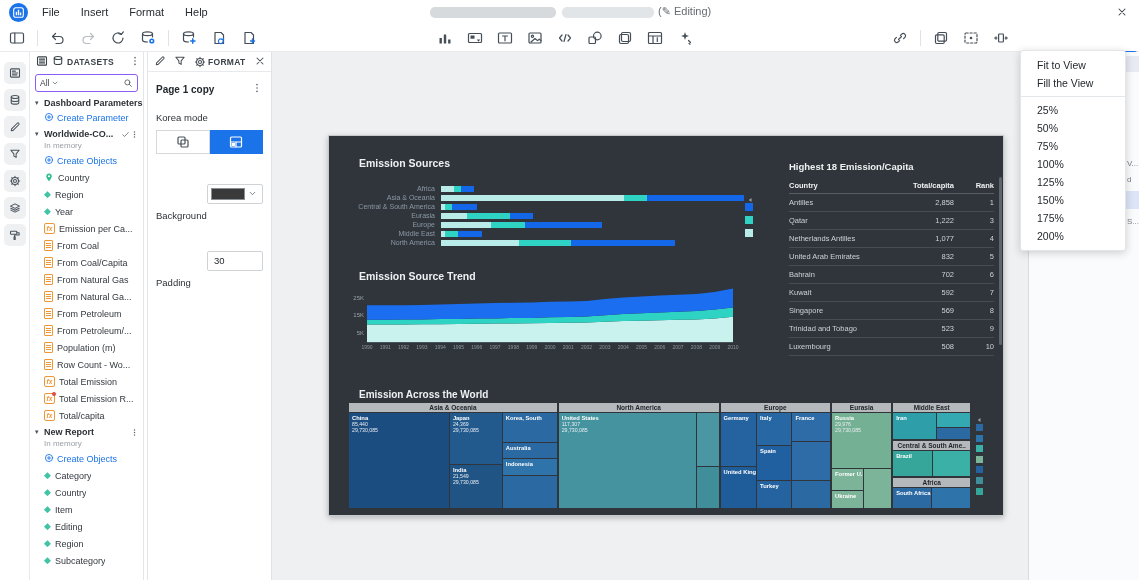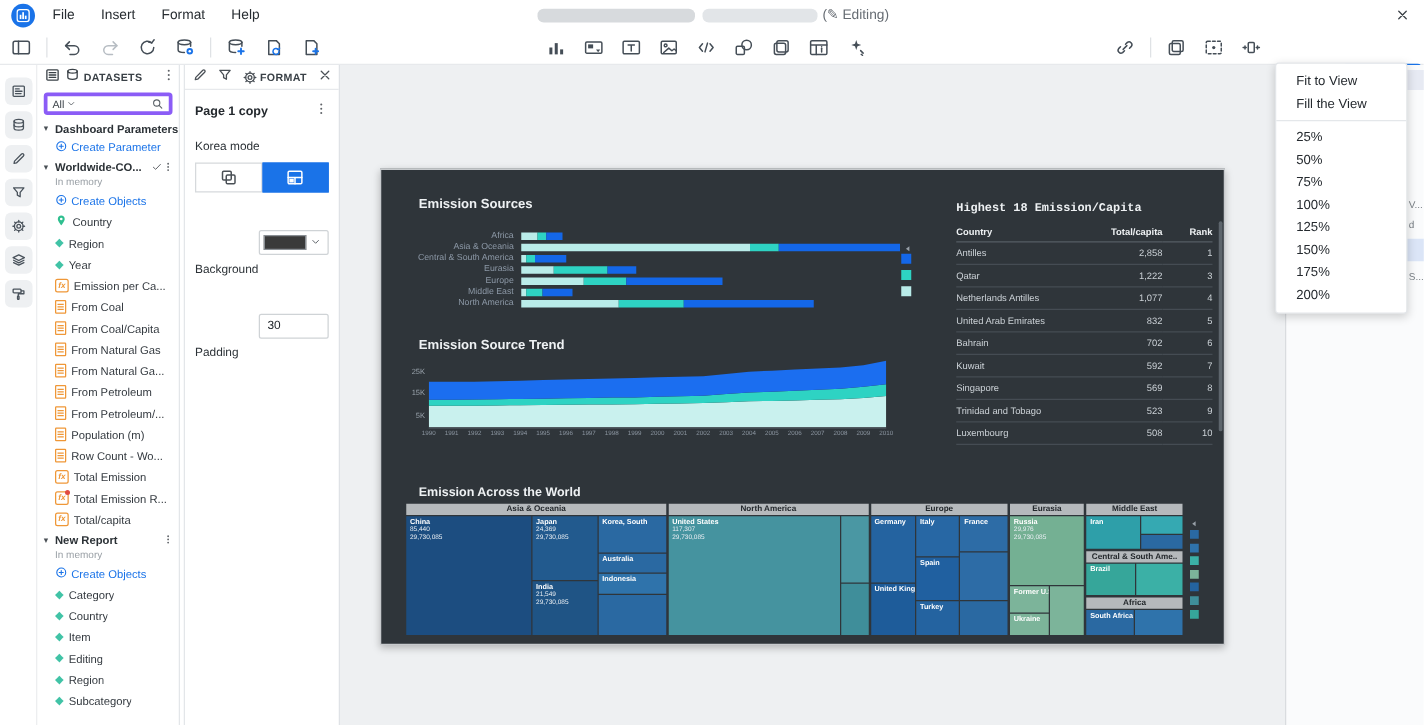--- a/index.html
+++ b/index.html
@@ -35,21 +35,21 @@
   
   #workspace { position:absolute; left:0; top:52px; width:1139px; height:528px; }
   #left-rail { position:absolute; left:0; top:0; width:30px; height:528px; background:#fff; border-right:1px solid #e7e9ec; }
   .rail-btn { position:absolute; left:4px; width:22px; height:22px; background:#eef0f2; border-radius:5px;
     display:flex; align-items:center; justify-content:center; color:#4a535c; }
 
   
   #datasets-panel { position:absolute; left:30px; top:0; width:114px; height:528px; background:#fff; border-right:1px solid #e3e6e9; }
   #ds-header { display:flex; align-items:center; height:20px; padding:0 2px 0 6px; color:#3a4147; }
   #ds-title { font-size:8.5px; font-weight:bold; letter-spacing:.3px; color:#3a4147; margin-left:3px; flex:1; }
-  #ds-search { margin:2px 5px; height:18px; border:3px solid #8b5cf6; border-radius:3px; display:flex; align-items:center; padding:0 4px; color:#5a6167; }
+  #ds-search { margin:2px 5px; height:18px; border:1px solid #8b5cf6; border-radius:3px; display:flex; align-items:center; padding:0 4px; color:#5a6167; }
   #ds-search .all { font-size:8.5px; color:#3a4147; margin-right:2px; }
   #ds-search .sp { flex:1; }
   #dataset-tree { margin-top:3px; }
   .tree-group-row { display:flex; align-items:center; height:15px; padding-left:5px; }
   .tree-arrow { font-size:7px; color:#4a5056; width:9px; }
   .tree-group-label { font-size:9px; color:#2c3237; font-weight:bold; flex:1; white-space:nowrap; overflow:hidden; }
   .tree-sub { font-size:8px; color:#9aa0a6; padding-left:14px; height:12px; }
   .tree-action { display:flex; align-items:center; gap:3px; height:16px; padding-left:14px; color:#1a73e8; font-size:9px; }
   .tree-item { display:flex; align-items:center; gap:4px; height:17px; padding-left:14px; }
   .tree-item .lbl { font-size:9px; color:#33393f; white-space:nowrap; overflow:hidden; }
@@ -77,39 +77,39 @@
   .layout-btn.active { background:#1a73e8; border-color:#1a73e8; color:#fff; }
   .fp-field { display:flex; align-items:center; margin-top:12px; padding:0 8px; }
   .fp-field .flabel { font-size:9.5px; color:#2c3237; flex:1;margin-top:44px; }
   #bg-swatch-ctl { width:56px; height:20px; border:1px solid #cfd3d6; border-radius:2px; display:flex; align-items:center; padding:0 3px; gap:3px; background:#fff; }
   #bg-swatch { width:34px; height:12px; background:#3a3a3a; border:1px solid #8a8f94; }
   #padding-input { width:56px; height:20px; border:1px solid #cfd3d6; border-radius:2px; font-size:9.5px; padding-left:6px; color:#23282d;
     font-family:"Liberation Sans","DejaVu Sans",sans-serif; }
 
   
   #canvas { position:absolute; left:272px; top:0; width:756px; height:528px; background:#eef0f2; }
-  #dashboard { position:absolute; left:32px; top:83px; width:676px; height:381px; background:#2f353a;
+  #dashboard { position:absolute; left:56px; top:83px; width:676px; height:381px; background:#2f353a;
     border:1px solid #c7cacd; box-shadow:0 2px 6px rgba(0,0,0,.25); }
   .chart-title { color:#eef1f3; font-weight:bold; }
 
   
   #chart-bar { position:absolute; left:18px; top:10px; width:425px; height:110px; }
   #chart-bar .chart-title { position:absolute; left:12px; top:11px; font-size:10.5px; }
   #bar-rows { position:absolute; left:0; top:38px; width:403px; }
   .bar-row { display:flex; align-items:center; height:9px; }
   .bar-label { width:94px; text-align:right; padding-right:6px; font-size:7px; color:#8c98a6; white-space:nowrap; }
   .bar-track { width:303px; height:6px; display:flex; }
   .bar-seg { height:6px; }
   .mini-legend { position:absolute; display:flex; flex-direction:column; gap:5px; }
   .mini-legend .sq { width:8px; height:8px; }
   .legend-arrow { position:absolute; color:#98a0a8; }
 
   
   #chart-table { position:absolute; left:456px; top:17px; width:217px; height:200px; }
-  #chart-table .chart-title { position:absolute; left:4px; top:8px; font-size:9.5px;font-family:Liberation Mono, monospace; }
+  #chart-table .chart-title { position:absolute; left:4px; top:8px; font-size:9.5px; }
   #tbl { position:absolute; left:4px; top:26px; width:205px; border-collapse:collapse; }
   #tbl th { font-size:7.5px; color:#eef1f3; font-weight:bold; text-align:left; padding:2px 0 3px 0; border-bottom:1px solid #565d64; }
   #tbl td { font-size:7.5px; color:#ccd2d7; padding:4px 0; border-bottom:1px solid #454c53; }
   #tbl .num { text-align:right; }
   #tbl-scroll { position:absolute; right:0; top:24px; width:3px; height:168px; background:#5d656c; border-radius:2px; }
 
   
   #chart-area { position:absolute; left:18px; top:120px; width:425px; height:115px; }
   #chart-area .chart-title { position:absolute; left:12px; top:14px; font-size:10.5px; }
   #area-svg { position:absolute; left:20px; top:0; }

